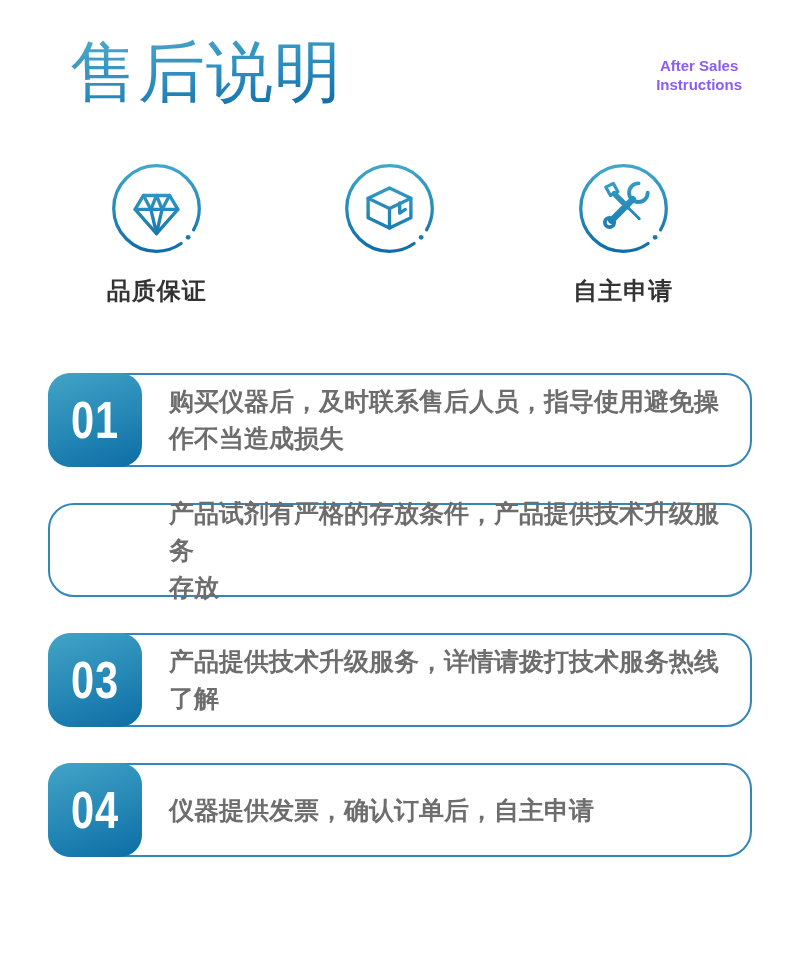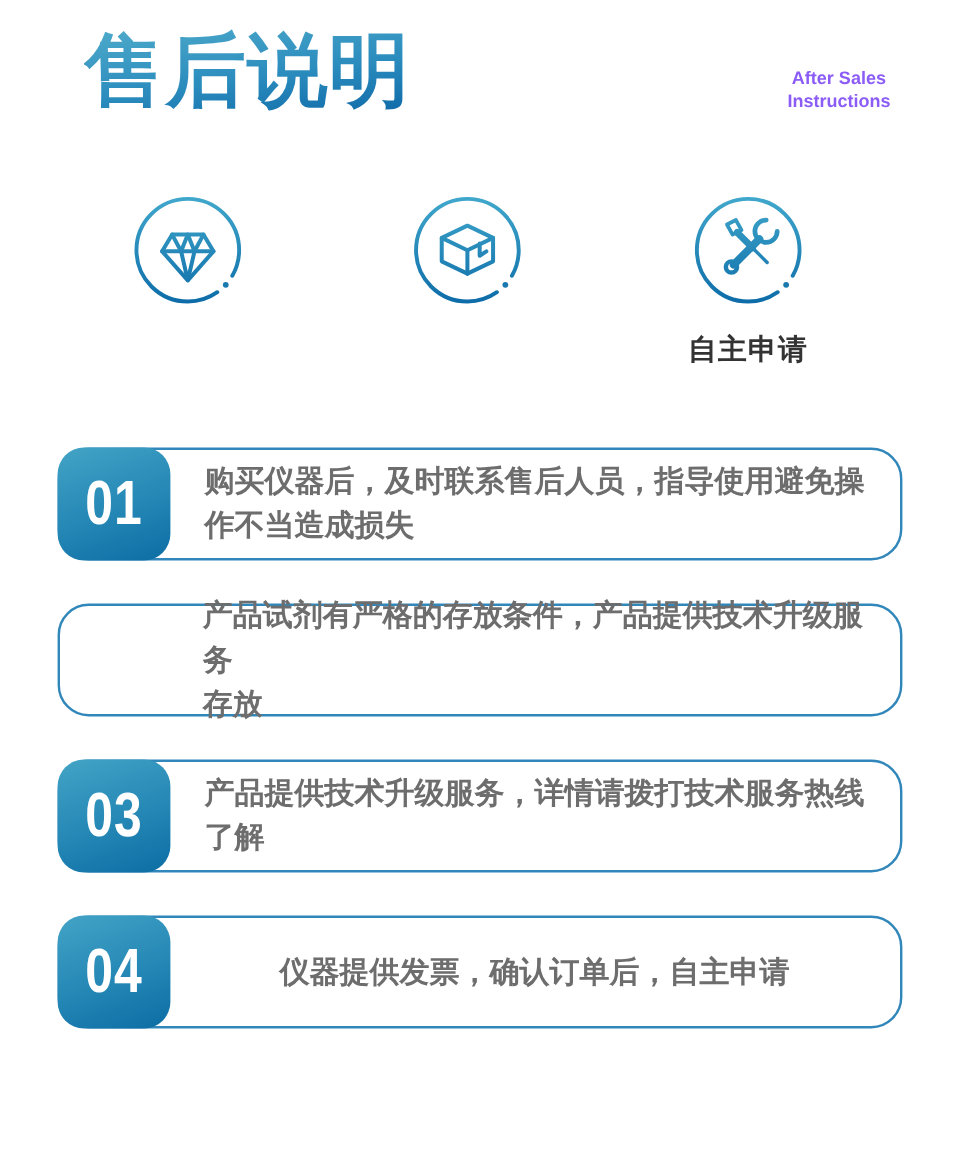--- a/index.html
+++ b/index.html
@@ -2,42 +2,42 @@
 <html><head>
 <meta charset="utf-8">
 <style>
   html,body{margin:0;padding:0;}
   body{
     width:800px;height:969px;background:#ffffff;position:relative;
     font-family:"Liberation Sans", sans-serif;overflow:hidden;
   }
   
   .title{
-    position:absolute;left:70px;top:24px;
+    position:absolute;left:70px;top:36px;
     font-family:"Liberation Serif", serif;
-    font-weight:bold;font-size:67px;line-height:1.1;letter-spacing:1px;
+    font-weight:normal;font-size:67px;line-height:1.1;letter-spacing:1px;
     background:linear-gradient(172deg,#4fabcb 0%,#2a8bbd 55%,#0d67a6 100%);
     -webkit-background-clip:text;background-clip:text;
     color:transparent;-webkit-text-fill-color:transparent;
   }
   .subtitle{
     position:absolute;right:58px;top:56px;text-align:center;
     font-size:15px;font-weight:bold;color:#8b5cf6;line-height:19px;
   }
   
   .services{position:absolute;left:40px;top:162px;width:700px;display:flex;}
   .service{flex:1;text-align:center;}
   .service svg{width:93px;height:93px;display:block;margin:0 auto;}
   .service-label{margin-top:20px;font-size:24px;font-weight:bold;color:#333333;letter-spacing:1px;}
   
   .steps{position:absolute;left:48px;top:373px;width:704px;}
   .step{
     position:relative;height:94px;margin-bottom:36px;box-sizing:border-box;
     border:2px solid #3287ba;border-radius:26px;background:#ffffff;
-    display:flex;align-items:center;justify-content:center;
+    display:flex;align-items:center;
   }
   .badge{
     position:absolute;left:-2px;top:-2px;width:94px;height:94px;
     border-radius:22px;
     background:linear-gradient(160deg,#43a4c6 0%,#2487b5 55%,#0c6da4 100%);
     display:flex;align-items:center;justify-content:center;
   }
   .badge span{
     color:#ffffff;font-size:52px;font-weight:bold;letter-spacing:1px;
     display:inline-block;transform:scaleX(0.8);
@@ -72,20 +72,21 @@
     <svg viewBox="0 0 100 100">
       <circle cx="50" cy="50" r="46" fill="none" stroke="url(#ig)" stroke-width="3.5" stroke-linecap="round" stroke-dasharray="24 20 245"></circle>
       <circle cx="84" cy="81" r="2.6" fill="#1a79af"></circle>
       <g fill="none" stroke="url(#ig)" stroke-width="3.6" stroke-linejoin="round" stroke-linecap="round">
         <path d="M36 36 L64 36 L73 51 L50 77 L27 51 Z"></path>
         <path d="M27 51 L73 51"></path>
         <path d="M36 36 L44 51 L50 77 L56 51 L64 36"></path>
         <path d="M44 51 L50 36 L56 51"></path>
       </g>
     </svg>
+    <div class="service-label">品质保证</div>
   </div>
 
 
   <div class="service">
     <svg viewBox="0 0 100 100">
       <circle cx="50" cy="50" r="46" fill="none" stroke="url(#ig)" stroke-width="3.5" stroke-linecap="round" stroke-dasharray="24 20 245"></circle>
       <circle cx="84" cy="81" r="2.6" fill="#1a79af"></circle>
       <g fill="none" stroke="url(#ig)" stroke-width="3.6" stroke-linejoin="round" stroke-linecap="round">
         <path d="M50 28 L73 39 L50 50 L27 39 Z"></path>
         <path d="M27 39 L27 60 L50 71 L50 50"></path>

